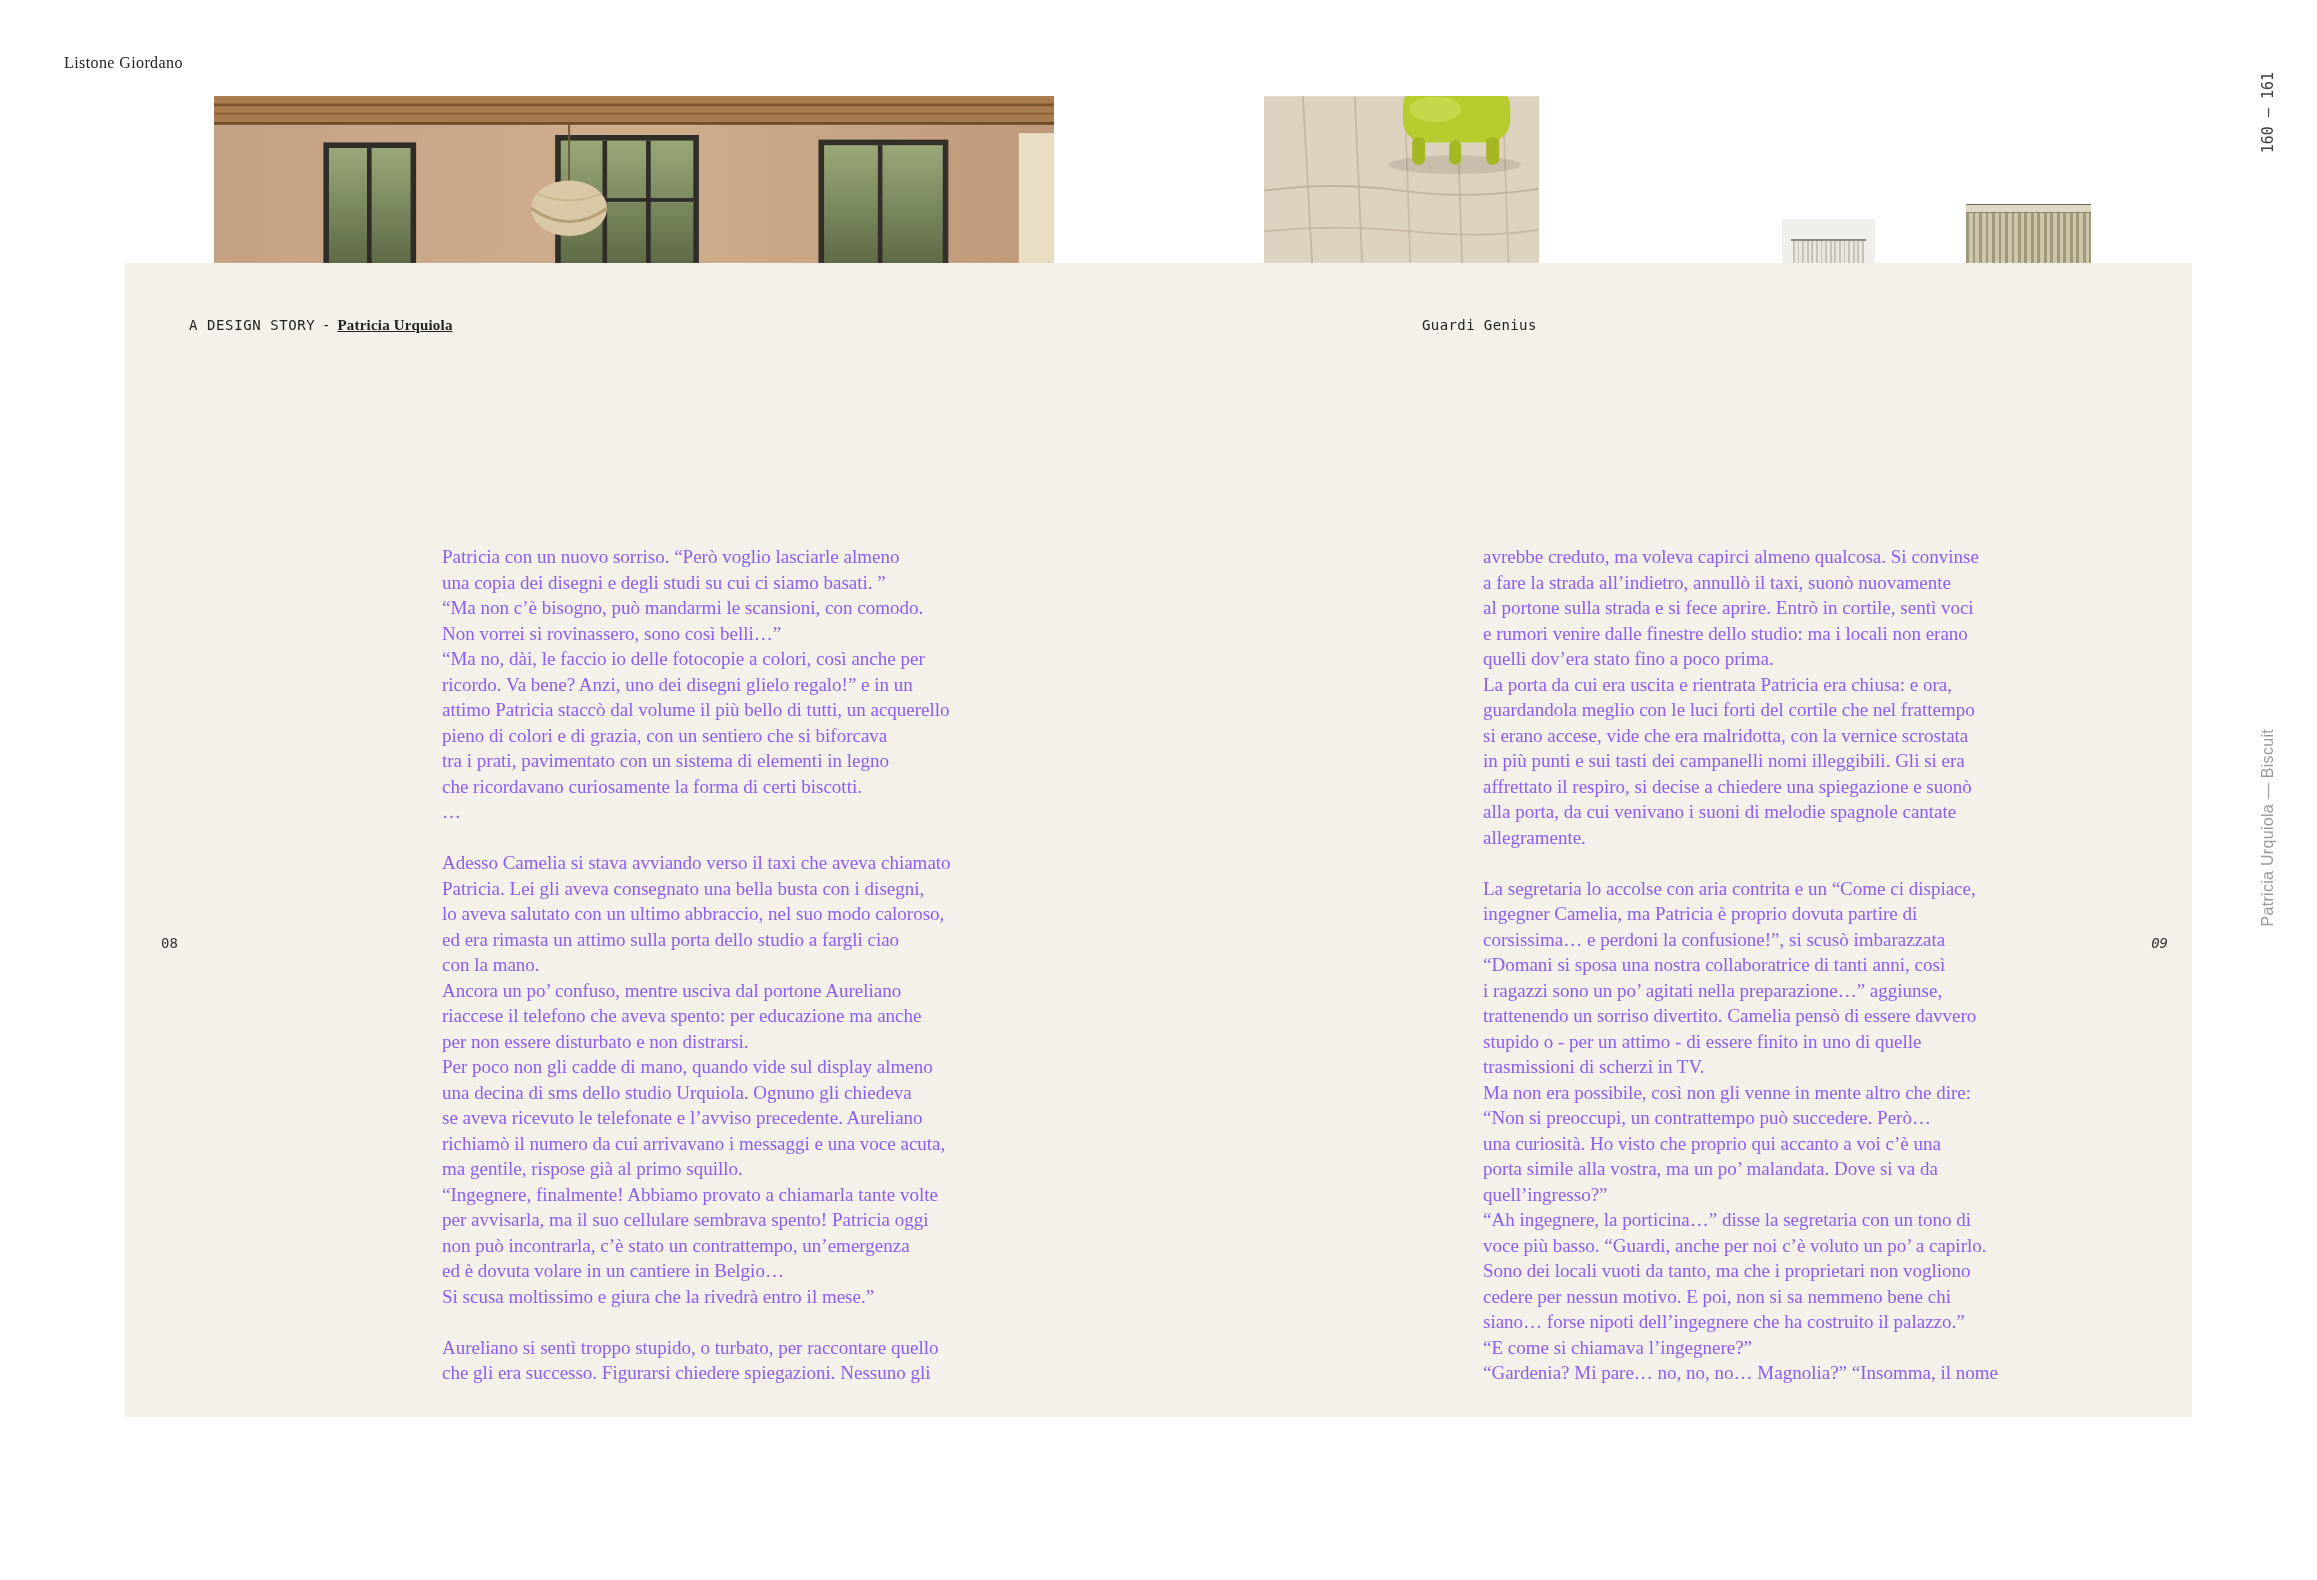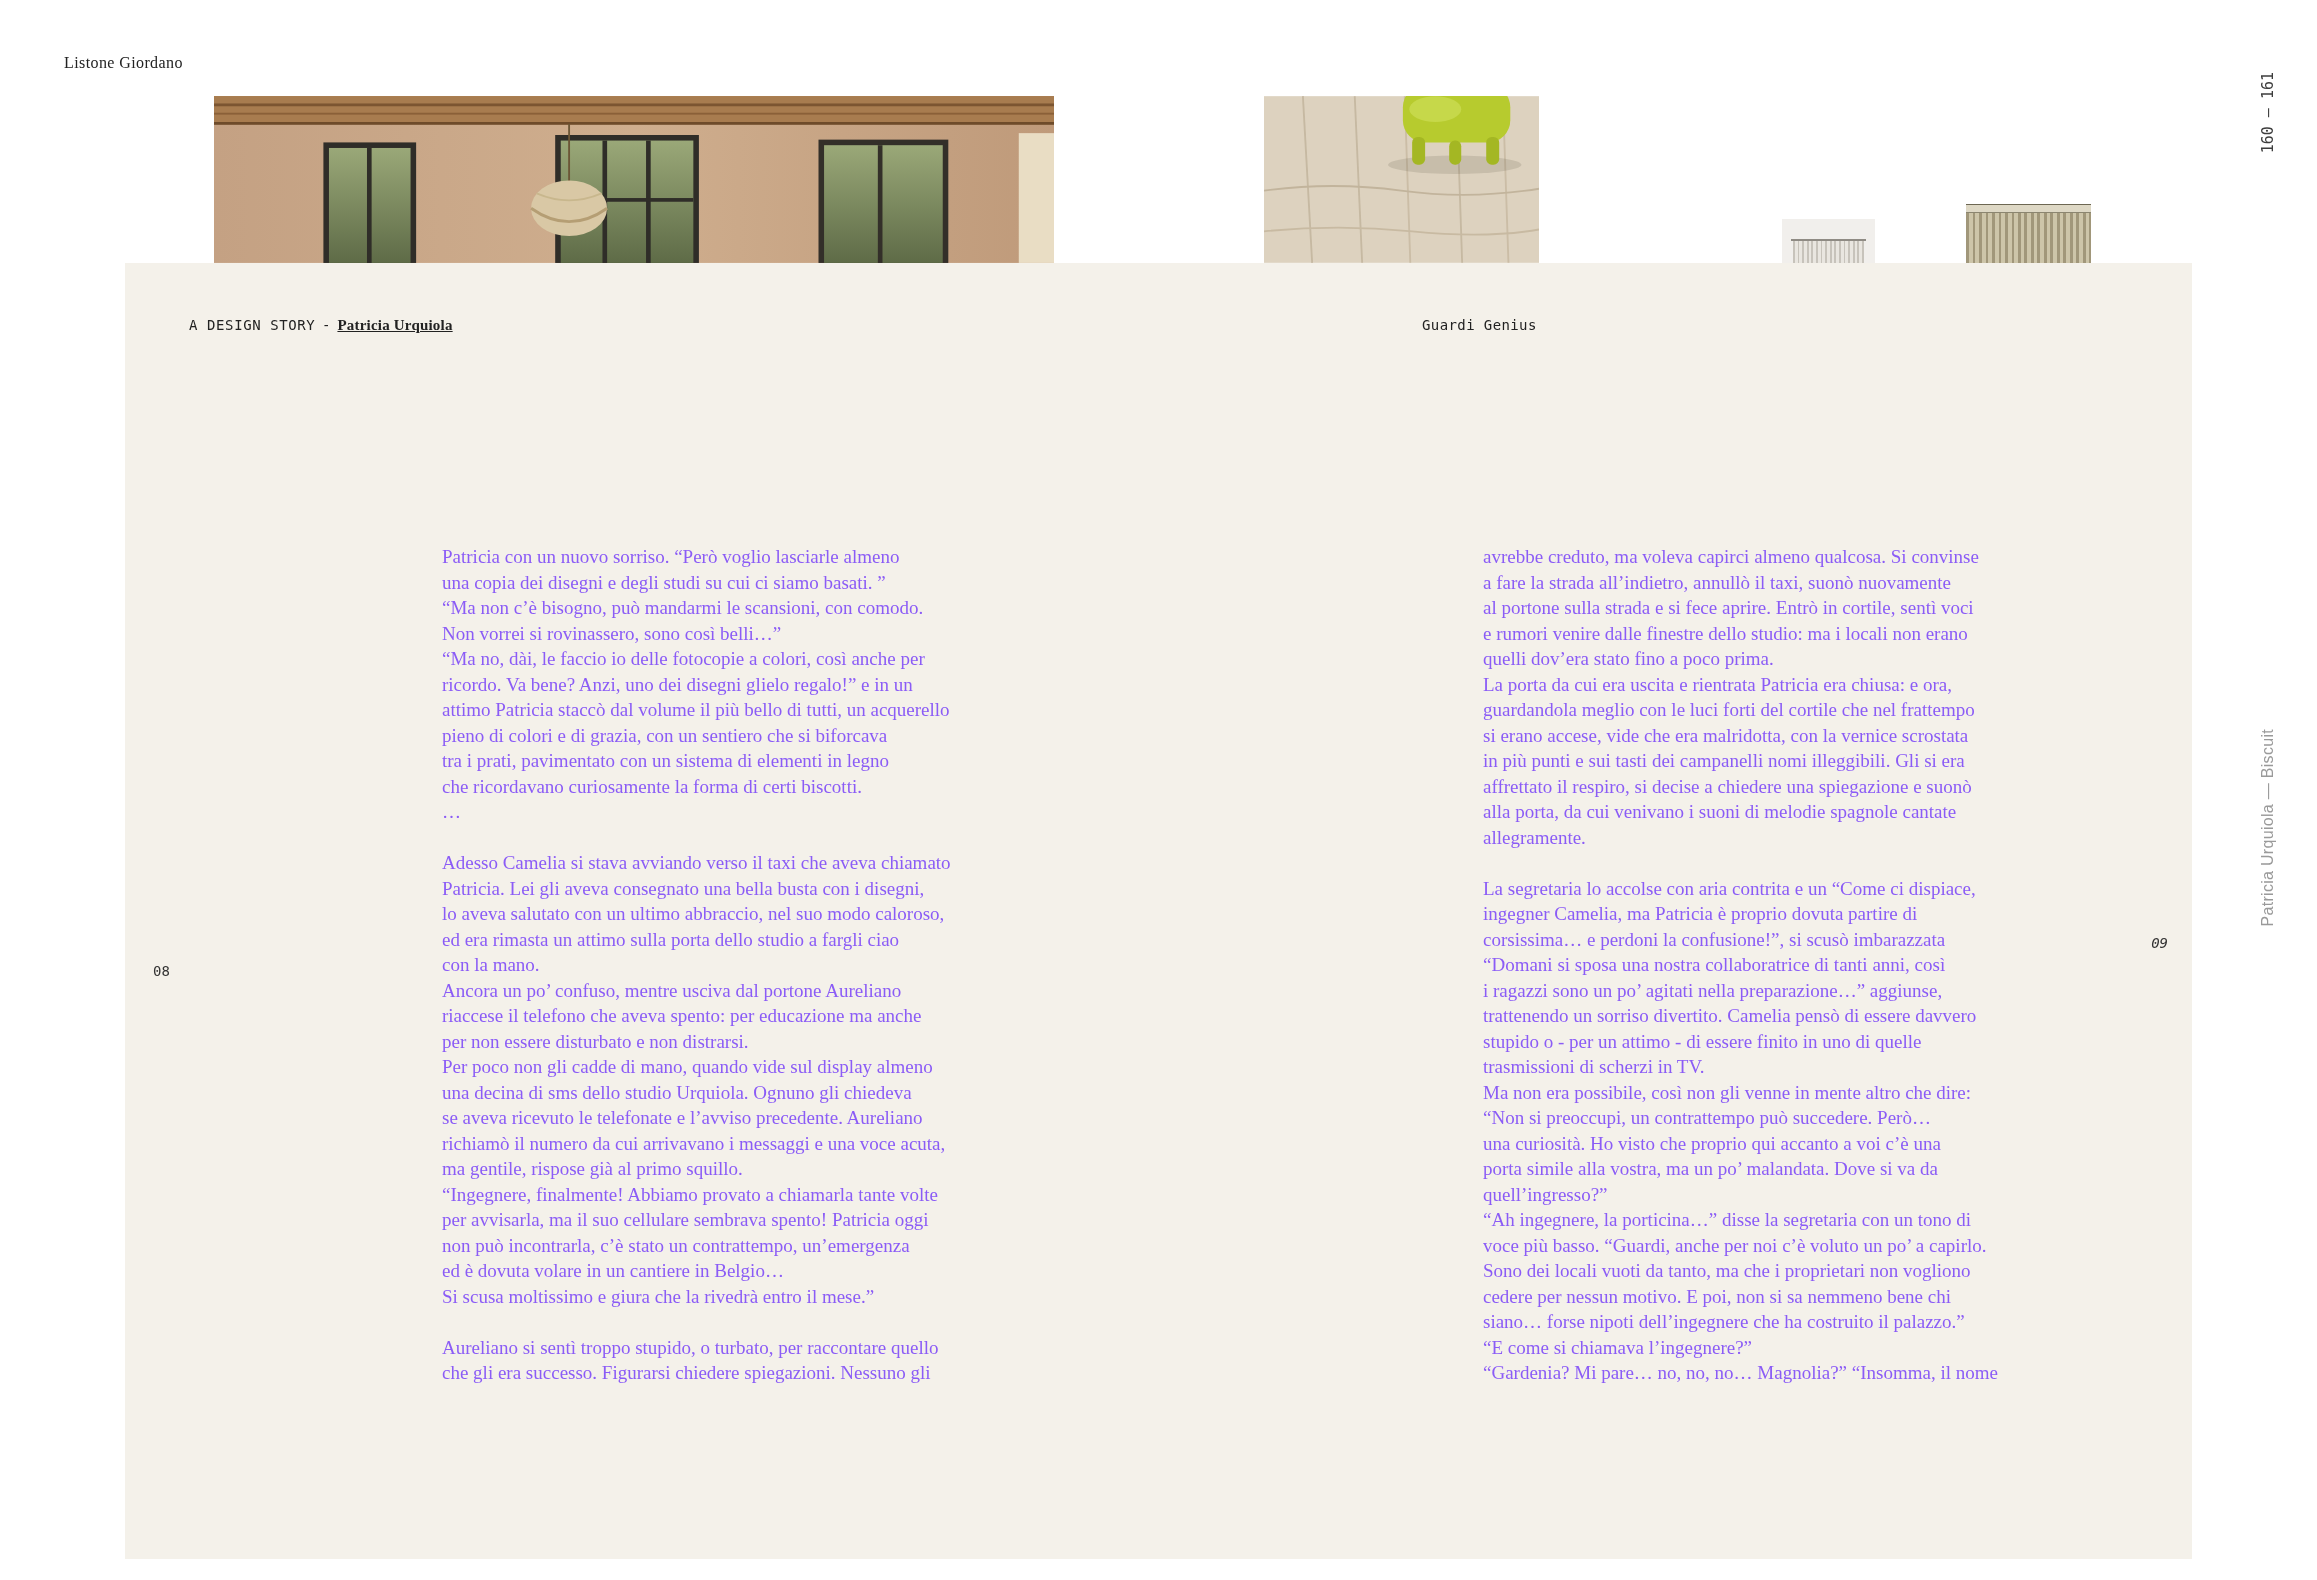--- a/index.html
+++ b/index.html
@@ -68,21 +68,21 @@
     content: ""; position: absolute; left: 0; right: 0; top: 0; height: 6.5px;
     background: #ded8c5; border-top: 0.9px solid #6d6753; border-bottom: 0.9px solid #8b8570;
   }
 
   
   .panel {
     position: absolute;
     left: 125px;
     top: 263px;
     width: 2067px;
-    height: 1296px;
+    height: 1154px;
     background: #f4f1ea;
   }
 
   .header-left {
     position: absolute;
     left: 64px;
     top: 54px;
     font-family: "DejaVu Sans Mono", monospace;
     font-size: 14px;
     letter-spacing: 0.6px;
@@ -107,21 +107,21 @@
     color: #222222;
   }
 
   .pageno {
     position: absolute;
     top: 672px;
     font-family: "DejaVu Sans Mono", monospace;
     font-size: 14px;
     color: #333333;
   }
-  .pageno.left { left: 28px; margin-top: 28px; }
+  .pageno.left { left: 36px; }
   .pageno.right { right: 24px; font-style: italic; }
 
   .col {
     position: absolute;
     top: 281px;
     font-size: 19px;
     line-height: 25.5px;
     white-space: pre-line;
     color: #8b5cf6;
   }

